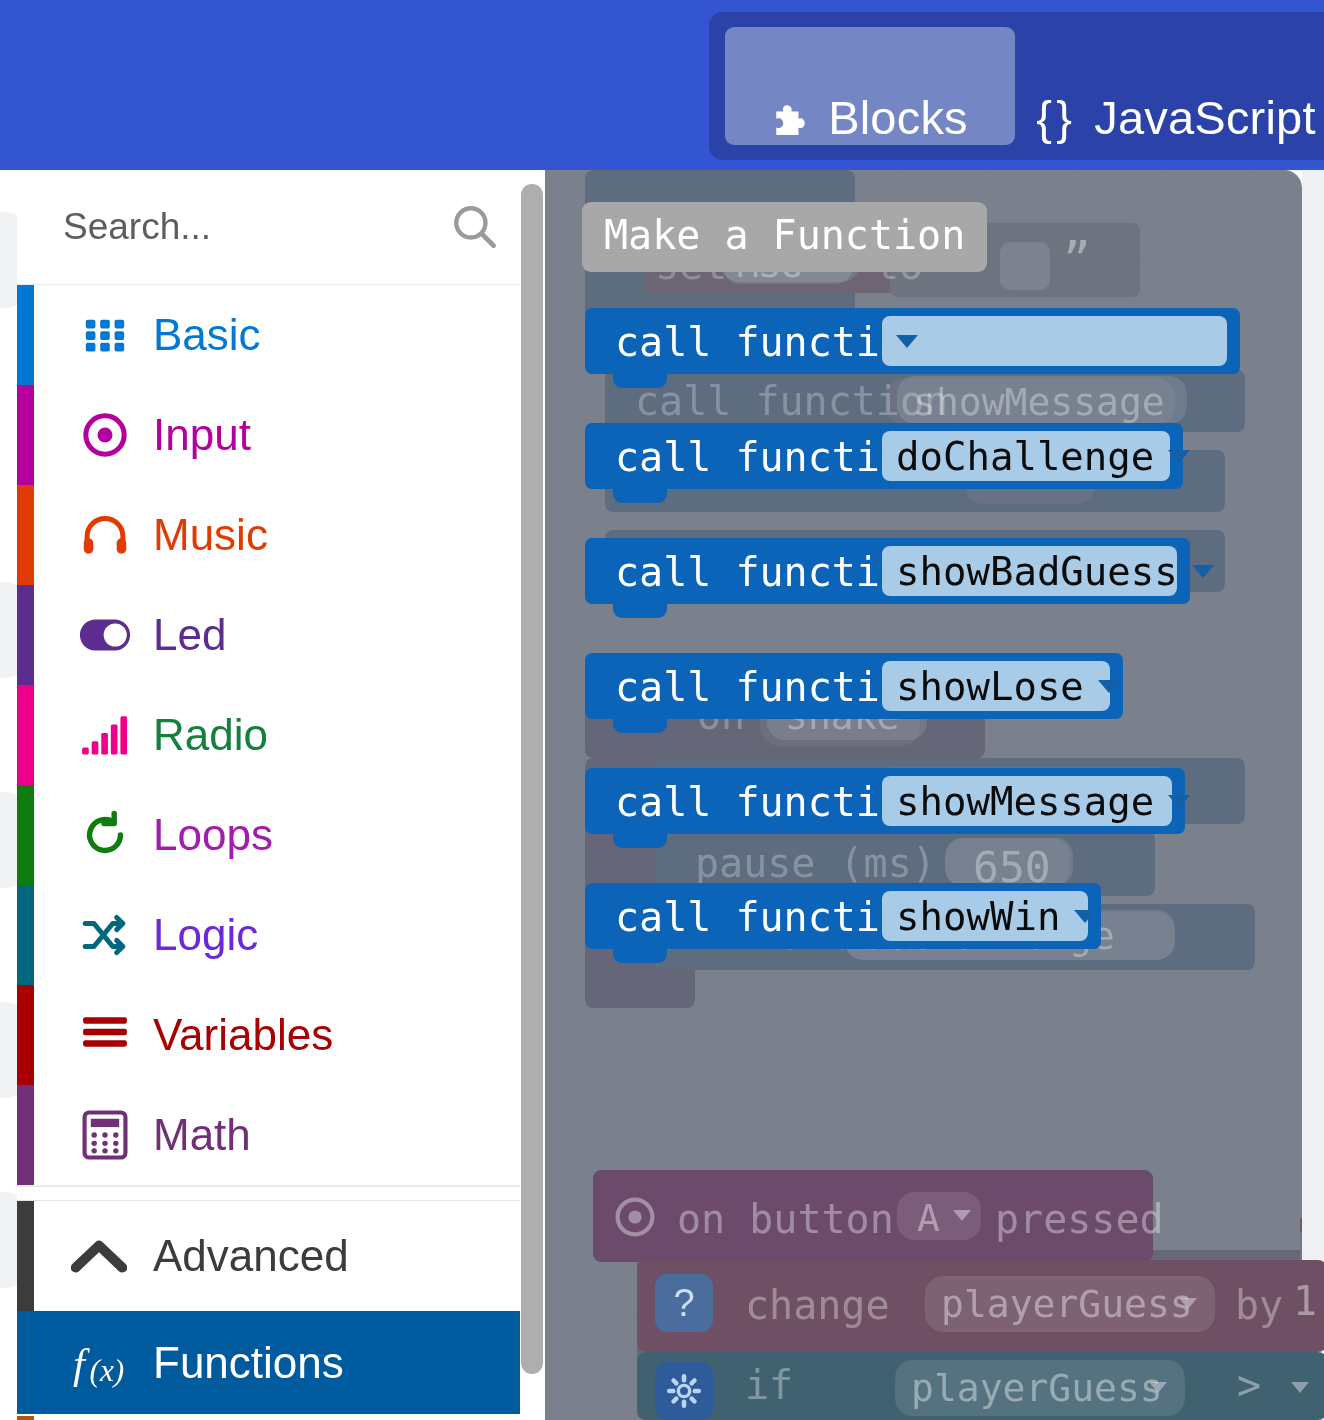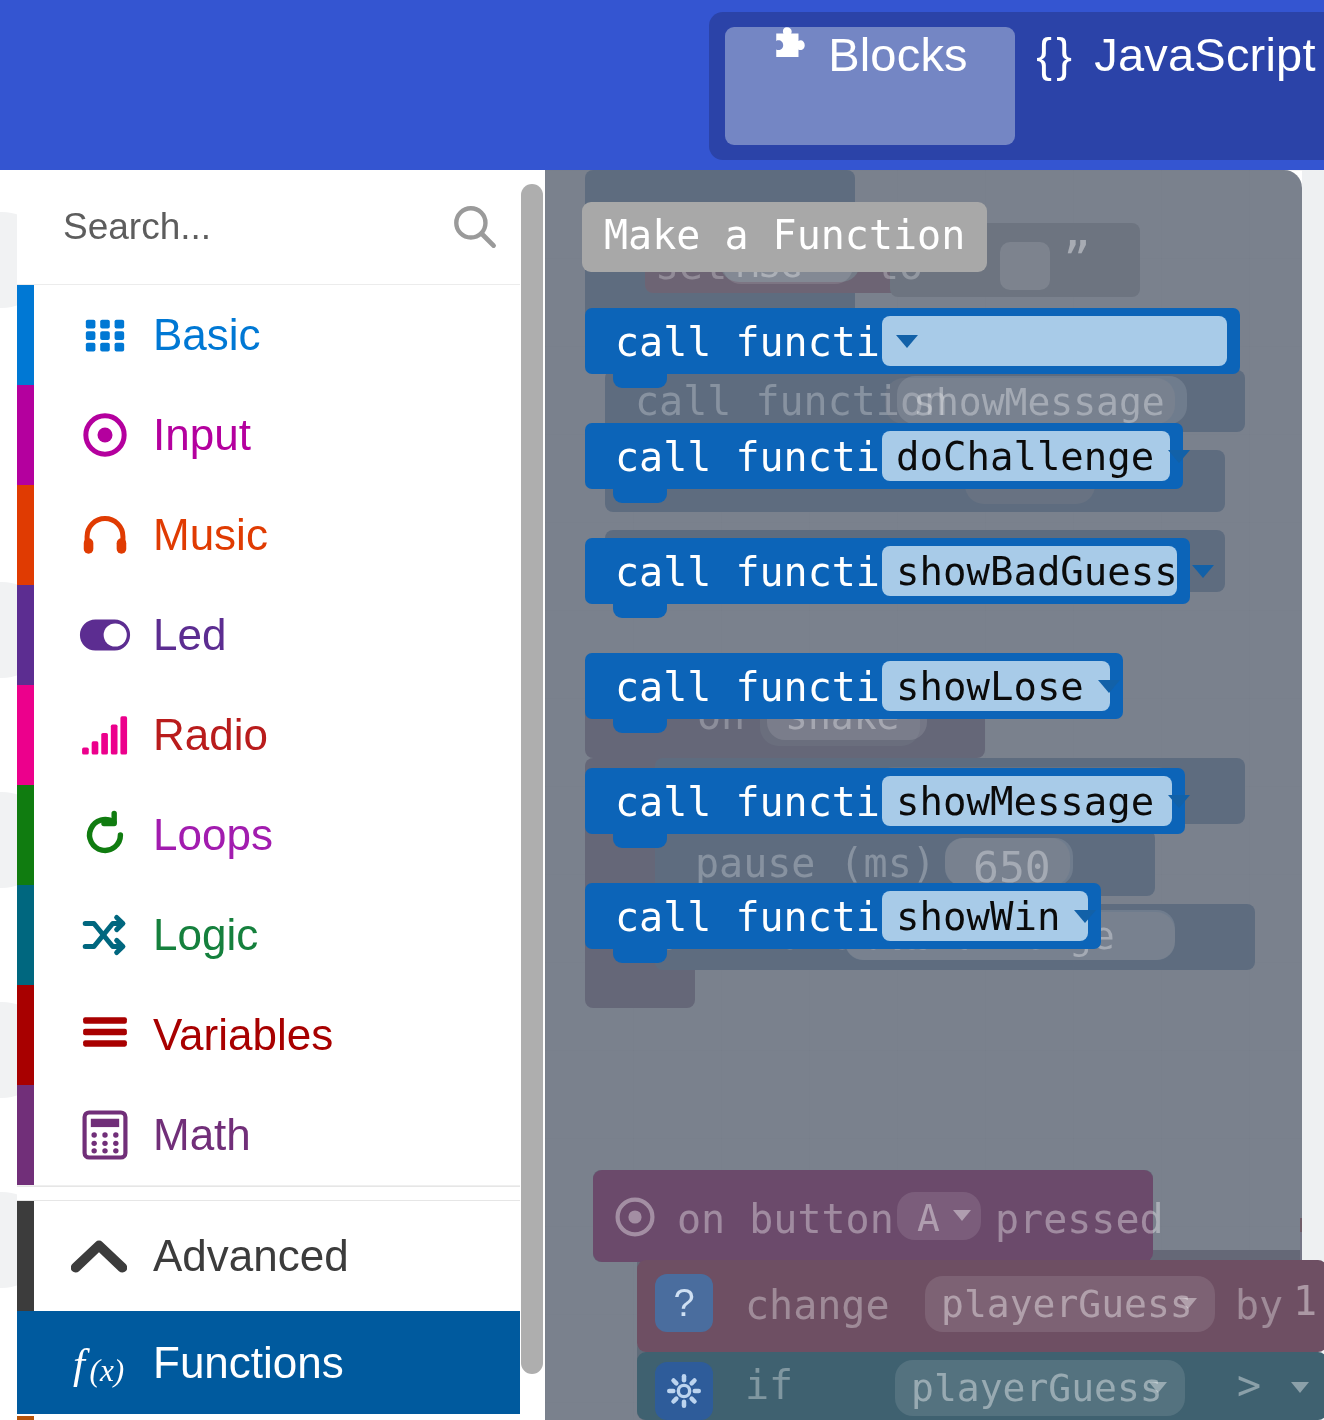--- a/index.html
+++ b/index.html
@@ -14,21 +14,21 @@
   #header{
     position:absolute;left:0;top:0;width:1324px;height:170px;
     background:#3455d1;
   }
   #editor-toggle{
     position:absolute;left:709px;top:12px;width:615px;height:148px;
     background:#2b43a8;border-radius:14px 0 0 14px;
     display:flex;align-items:center;
   }
   .toggle-btn{
-    height:118px;display:flex;align-items:flex-start;justify-content:center;
+    height:118px;display:flex;align-items:flex-end;justify-content:center;
     gap:22px;border-radius:9px;cursor:pointer;
     font-size:47px;color:#ffffff;letter-spacing:.2px;
     box-sizing:border-box;
   }
   #toggle-blocks{margin-left:16px;width:290px;background:#7486c4;}
   #toggle-js{margin-left:26px;width:270px;background:transparent;}
   .puzzle-ico{display:block;width:34px;height:40px;}
   .brace{font-size:47px;color:#fff;font-family:"Liberation Sans",sans-serif;}
 
   
@@ -274,21 +274,21 @@
           <svg viewBox="0 0 24 20" width="50" height="42">
               <g fill="#ec008c">
             <rect x="1" y="16" width="3.2" height="3.4" rx=".8"></rect>
             <rect x="5.6" y="13" width="3.2" height="6.4" rx=".8"></rect>
             <rect x="10.2" y="9" width="3.2" height="10.4" rx=".8"></rect>
             <rect x="14.8" y="5" width="3.2" height="14.4" rx=".8"></rect>
             <rect x="19.4" y="1" width="3.2" height="18.4" rx=".8"></rect>
           </g>
             </svg>
         </span>
-        <span class="lbl" style="color:#b91c1c">Radio</span>
+        <span class="lbl" style="color:#15803d">Radio</span>
       </div>
 
       <div class="cat" style="top:615px;">
         <span class="colorbar" style="background:#107c10"></span>
         <span class="ic">
           <svg viewBox="0 0 24 24" width="50" height="50">
             <path d="M19.4 12a7.4 7.4 0 1 1-3.1-6" fill="none" stroke="#107c10" stroke-width="2.6" stroke-linecap="round"></path>
             <path d="M16.4 1.6v4.9h-4.9" fill="none" stroke="#107c10" stroke-width="2.6" stroke-linecap="round" stroke-linejoin="round"></path>
           </svg>
         </span>
@@ -298,21 +298,21 @@
       <div class="cat" style="top:715px;">
         <span class="colorbar" style="background:#00677f"></span>
         <span class="ic">
           <svg viewBox="0 0 24 24" width="50" height="50" fill="none" stroke="#00677f" stroke-width="2.4" stroke-linecap="round" stroke-linejoin="round">
             <path d="M2.5 6.5h4.2l9 11h4.3"></path>
             <path d="M2.5 17.5h4.2l9-11h4.3"></path>
             <path d="M17.6 3.6l3 2.9-3 2.9"></path>
             <path d="M17.6 14.6l3 2.9-3 2.9"></path>
           </svg>
         </span>
-        <span class="lbl" style="color:#15803d">Logic</span>
+        <span class="lbl" style="color:#6d28d9">Logic</span>
       </div>
 
       <div class="cat" style="top:815px;">
         <span class="colorbar" style="background:#a80000"></span>
         <span class="ic">
           <svg viewBox="0 0 24 20" width="50" height="42">
               <g fill="#a80000">
             <rect x="1.5" y="1.5" width="21" height="3.1" rx="1"></rect>
             <rect x="1.5" y="7" width="21" height="3.1" rx="1"></rect>
             <rect x="1.5" y="12.5" width="21" height="3.1" rx="1"></rect>

